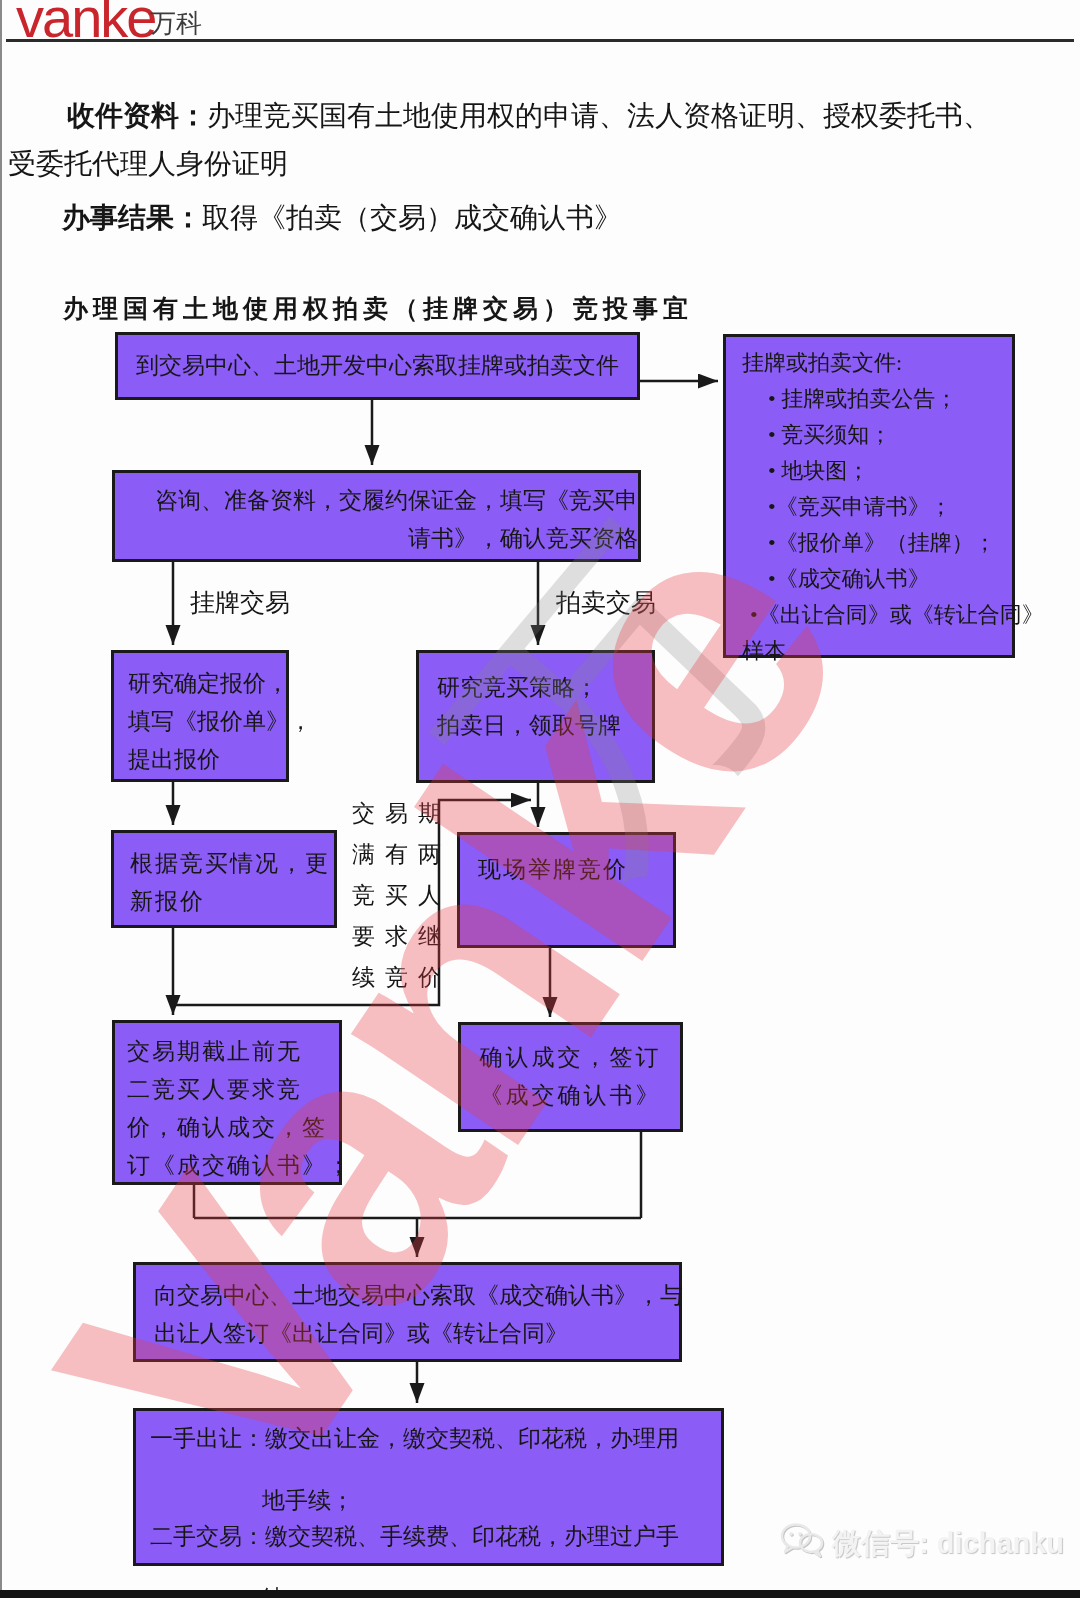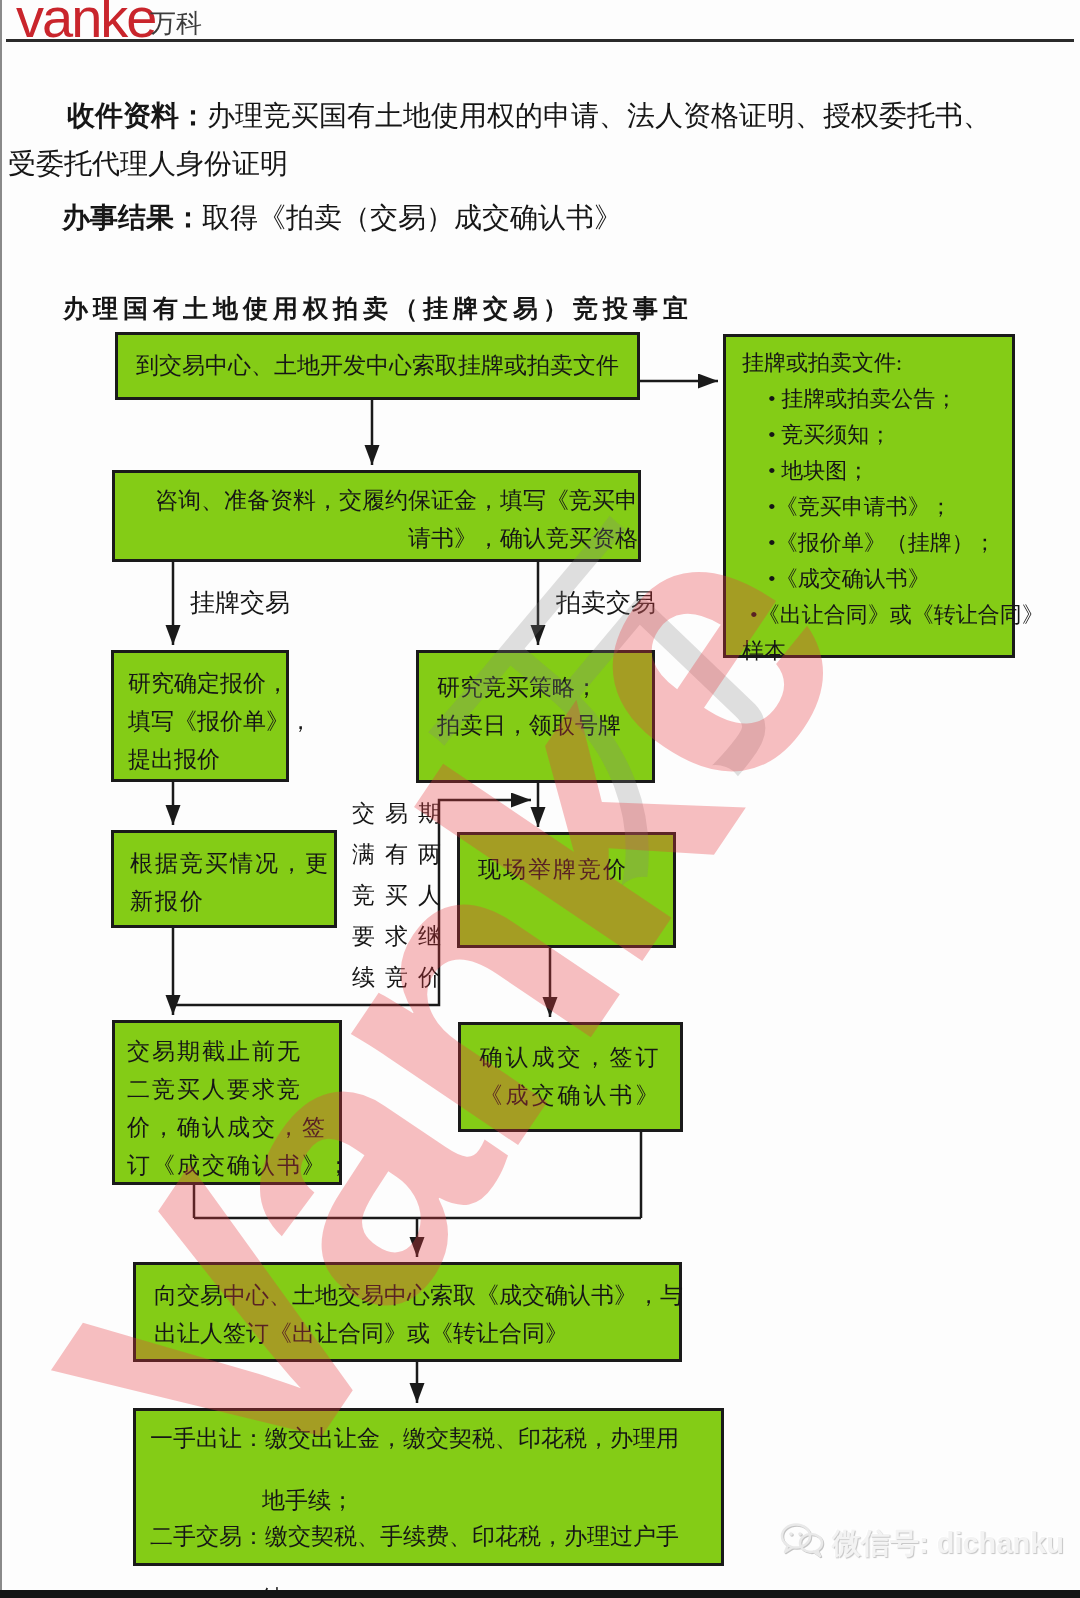--- a/index.html
+++ b/index.html
@@ -15,21 +15,21 @@
   .doc-title{position:absolute;left:645px;top:13px;font-size:21px;letter-spacing:1px;color:#262626;z-index:6;}
   .header-rule{position:absolute;left:6px;top:39px;width:1068px;height:3px;background:#2b2b2b;z-index:6;}
 
   
   .intro-line{position:absolute;font-size:28px;white-space:nowrap;z-index:8;}
   .intro-label{font-family:"Liberation Sans","DejaVu Sans",sans-serif;font-weight:bold;}
   .flow-title{position:absolute;left:63px;top:292px;font-size:25px;font-weight:bold;
               font-family:"Liberation Sans","DejaVu Sans",sans-serif;letter-spacing:5px;white-space:nowrap;z-index:8;}
 
   
-  .fbox{position:absolute;border:3px solid #1a1a1a;background:#84cc16;z-index:20;
+  .fbox{position:absolute;border:3px solid #1a1a1a;background:#8b5cf6;z-index:20;
         font-size:23px;box-sizing:border-box;}
   .fbox .ln{white-space:nowrap;line-height:38px;}
   .b1{left:115px;top:332px;width:525px;height:68px;display:flex;align-items:center;justify-content:center;}
   .bdoc{left:723px;top:334px;width:292px;height:324px;padding:8px 0 0 16px;font-size:22px;}
   .bdoc .ln{line-height:36px;}
   .bdoc .bullet{padding-left:26px;}
   .bdoc .bullet-tight{padding-left:8px;}
   .b2{left:112px;top:470px;width:529px;height:92px;padding:9px 0 0 16px;text-align:right;}
   .b3{left:111px;top:650px;width:178px;height:132px;padding:12px 0 0 14px;}
   .b4{left:416px;top:650px;width:239px;height:133px;padding:16px 0 0 18px;line-height:40px;}

